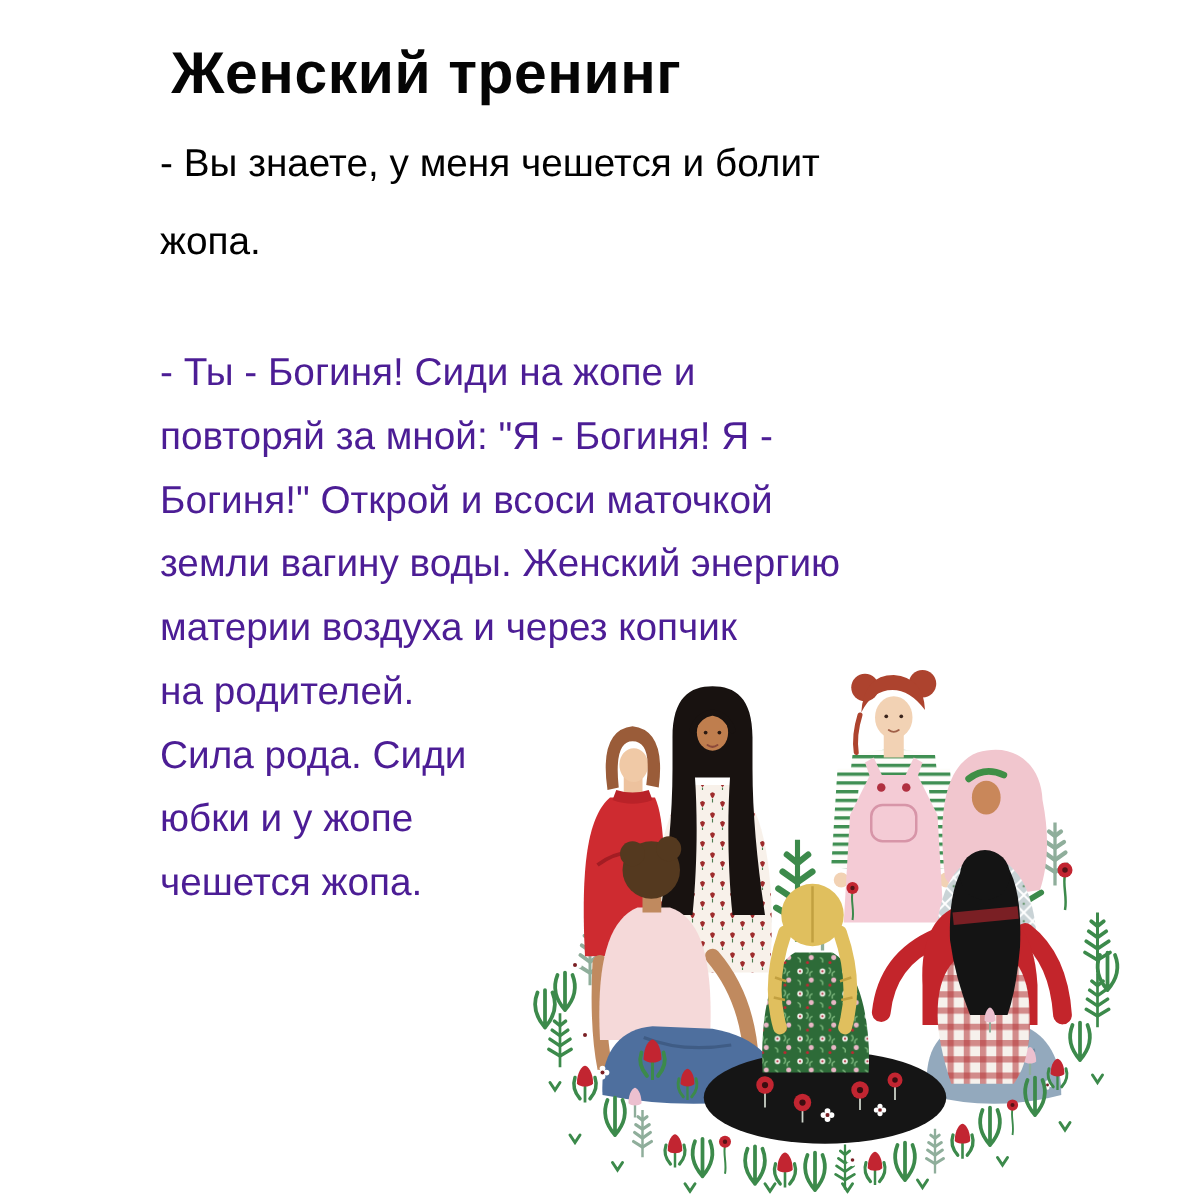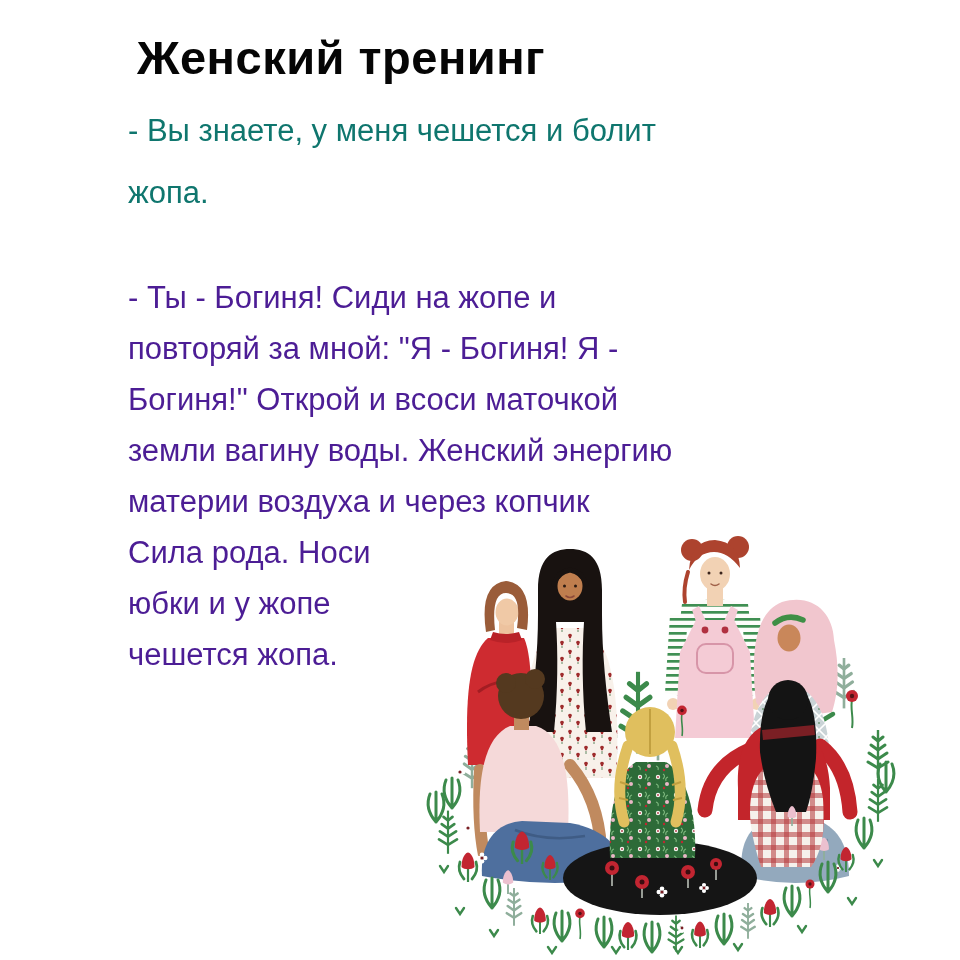--- a/index.html
+++ b/index.html
@@ -7,21 +7,21 @@
     width:960px;height:960px;background:#ffffff;overflow:hidden;position:relative;
     font-family:"Liberation Sans","DejaVu Sans",sans-serif;
   }
   .page{position:absolute;inset:0;background:#ffffff;}
   .title{
     position:absolute;left:137px;top:30px;margin:0;
     font-size:47px;font-weight:800;letter-spacing:.5px;color:#050505;text-align:center;
   }
   .q-block{
     position:absolute;left:128px;top:100px;
-    font-size:31px;line-height:62px;color:#0f766e;white-space:nowrap;
+    font-size:31px;line-height:62px;color:#000000;white-space:nowrap;
   }
   .a-block{
     position:absolute;left:128px;top:272px;
     font-size:31px;line-height:51px;color:#4c1d95;white-space:nowrap;
   }
   .illo{
     position:absolute;left:420px;top:520px;width:500px;height:435px;
   }
   .illo svg{display:block;width:100%;height:100%;}
 </style>
@@ -36,21 +36,22 @@
     <div>- Вы знаете, у меня чешется и болит</div>
     <div>жопа.</div>
   </div>
 
   <div class="a-block">
     <div>- Ты - Богиня! Сиди на жопе и</div>
     <div>повторяй за мной: "Я - Богиня! Я -</div>
     <div>Богиня!" Открой и всоси маточкой</div>
     <div>земли вагину воды. Женский энергию</div>
     <div>материи воздуха и через копчик</div>
-    <div>Сила рода. Носи</div>
+    <div>на родителей.</div>
+    <div>Сила рода. Сиди</div>
     <div>юбки и у жопе</div>
     <div>чешется жопа.</div>
   </div>
 
   <div class="illo">
     <svg viewBox="0 0 500 435" xmlns="http://www.w3.org/2000/svg">
       <defs>
         <pattern id="pBlouse" width="16" height="16" patternUnits="userSpaceOnUse">
           <rect width="16" height="16" fill="#f8f1ea"></rect>
           <path d="M4,3 q2,-2.5 4,0 q-1,3.5 -2,3.5 q-1,0 -2,-3.5 z" fill="#9e2b2c"></path>

